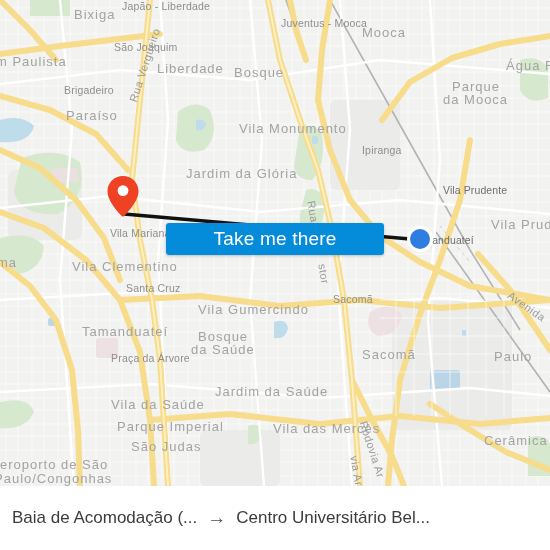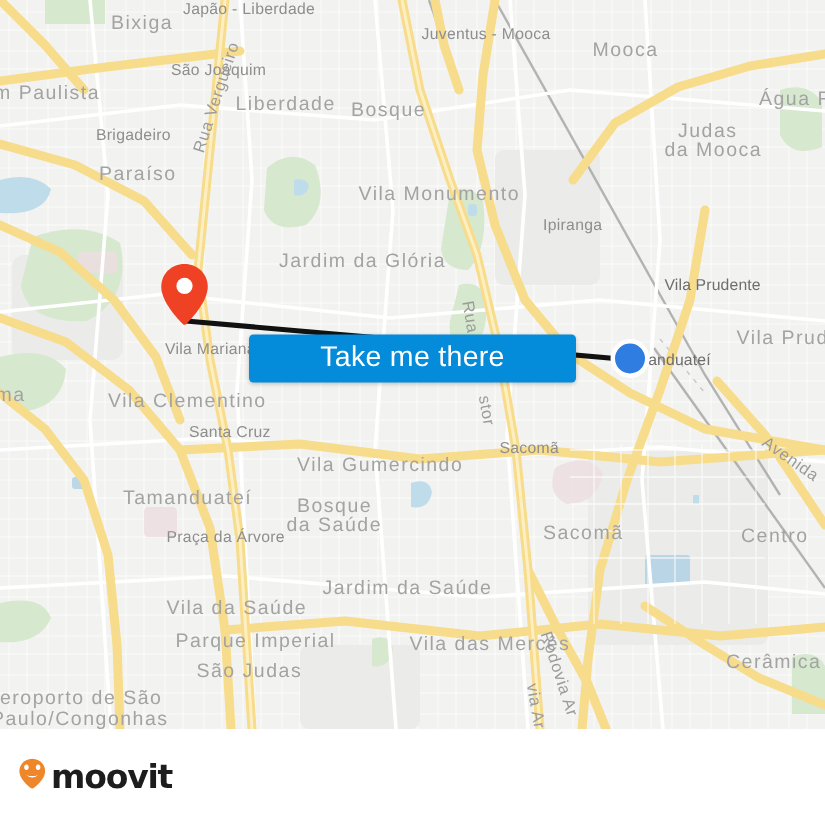--- a/index.html
+++ b/index.html
@@ -207,22 +207,22 @@
       </g>
     </svg>
 
     <div id="map-labels">
         <div class="lbl big" style="left: 74px; top: 8px;">Bixiga</div>
         <div class="lbl sm" style="left: 122px; top: 1px;">Japão - Liberdade</div>
         <div class="lbl sm" style="left: 114px; top: 42px;">São Joaquim</div>
         <div class="lbl big" style="left: 157px; top: 62px;">Liberdade</div>
         <div class="lbl big" style="left: 234px; top: 66px;">Bosque</div>
         <div class="lbl sm" style="left: 281px; top: 18px;">Juventus - Mooca</div>
-        <div class="lbl big" style="left: 362px; top: 26px; margin-left: 33px;">Mooca</div>
-        <div class="lbl big" style="left: 452px; top: 80px;">Judas</div>
+        <div class="lbl big" style="left: 362px; top: 26px;">Mooca</div>
+        <div class="lbl big" style="left: 452px; top: 80px;">Parque</div>
         <div class="lbl big" style="left: 443px; top: 93px;">da Mooca</div>
         <div class="lbl big" style="left: 506px; top: 59px;">Água Rasa</div>
         <div class="lbl big" style="left: -4px; top: 55px;">m Paulista</div>
         <div class="lbl sm" style="left: 64px; top: 85px;">Brigadeiro</div>
         <div class="lbl big" style="left: 66px; top: 109px;">Paraíso</div>
         <div class="lbl road" style="left: 128px; top: 100px; transform: rotate(-72deg); transform-origin: left top;">Rua Vergueiro</div>
         <div class="lbl big" style="left: 239px; top: 122px;">Vila Monumento</div>
         <div class="lbl big" style="left: 186px; top: 167px;">Jardim da Glória</div>
         <div class="lbl sm" style="left: 362px; top: 145px;">Ipiranga</div>
         <div class="lbl station" style="left: 443px; top: 185px;">Vila Prudente</div>
@@ -233,21 +233,21 @@
         <div class="lbl big" style="left: 72px; top: 260px;">Vila Clementino</div>
         <div class="lbl big" style="left: -3px; top: 256px;">ma</div>
         <div class="lbl sm" style="left: 126px; top: 283px;">Santa Cruz</div>
         <div class="lbl big" style="left: 198px; top: 303px;">Vila Gumercindo</div>
         <div class="lbl big" style="left: 82px; top: 325px;">Tamanduateí</div>
         <div class="lbl big" style="left: 198px; top: 330px;">Bosque</div>
         <div class="lbl big" style="left: 191px; top: 343px;">da Saúde</div>
         <div class="lbl sm" style="left: 111px; top: 353px;">Praça da Árvore</div>
         <div class="lbl sm" style="left: 333px; top: 294px;">Sacomã</div>
         <div class="lbl big" style="left: 362px; top: 348px;">Sacomã</div>
-        <div class="lbl big" style="left: 494px; top: 350px;">Centro</div>
+        <div class="lbl big" style="left: 494px; top: 350px;">Paulo</div>
         <div class="lbl road" style="left: 512px; top: 290px; transform: rotate(35deg); transform-origin: left top;">Avenida</div>
         <div class="lbl road" style="left: 327px; top: 263px; transform: rotate(80deg); transform-origin: left top;">stor</div>
         <div class="lbl big" style="left: 111px; top: 398px;">Vila da Saúde</div>
         <div class="lbl big" style="left: 215px; top: 385px;">Jardim da Saúde</div>
         <div class="lbl big" style="left: 117px; top: 420px;">Parque Imperial</div>
         <div class="lbl big" style="left: 131px; top: 440px;">São Judas</div>
         <div class="lbl big" style="left: 273px; top: 422px; text-align: center;">Vila das Mercês</div>
         <div class="lbl road" style="left: 368px; top: 420px; transform: rotate(72deg); transform-origin: left top;">Rodovia Ar</div>
         <div class="lbl big" style="left: 484px; top: 434px;">Cerâmica</div>
         <div class="lbl big" style="left: 0px; top: 458px;">eroporto de São</div>
@@ -266,25 +266,19 @@
       </svg>
     </div>
 
     <div class="dot-stop" style="left:407px;top:226px;"></div>
 
     <button class="cta">Take me there</button>
 
   </div>
 
   <div class="footer">
-    <div class="brand">
-      <span>
-        <svg width="19" height="21" viewBox="0 0 19 21">
-          <path d="M9.5 0.8 C4.7 0.8 0.9 4.5 0.9 9.1 C0.9 14.2 7.1 19.4 8.9 20.5 C9.3 20.8 9.8 20.8 10.1 20.5 C11.9 19.4 18.1 14.2 18.1 9.1 C18.1 4.5 14.3 0.8 9.5 0.8 Z" fill="#f0862a"></path>
-          <path d="M5.6 8.4 a1.5 1.9 0 1 1 0.02 0 Z" fill="#ffffff"></path>
-          <path d="M13.4 8.4 a1.5 1.9 0 1 1 0.02 0 Z" fill="#ffffff"></path>
-          <path d="M5.6 11.6 q3.9 3.6 7.8 0 q-3.9 1.6 -7.8 0 Z" fill="#ffffff"></path>
-        </svg>
-      </span>
-      <span class="word">moovit</span>
+    <div class="trip">
+      <span class="ep from">Baia de Acomodação (...</span>
+      <span class="arrow">→</span>
+      <span class="ep to">Centro Universitário Bel...</span>
     </div>
   </div>
 </div>
 
 </body></html>

